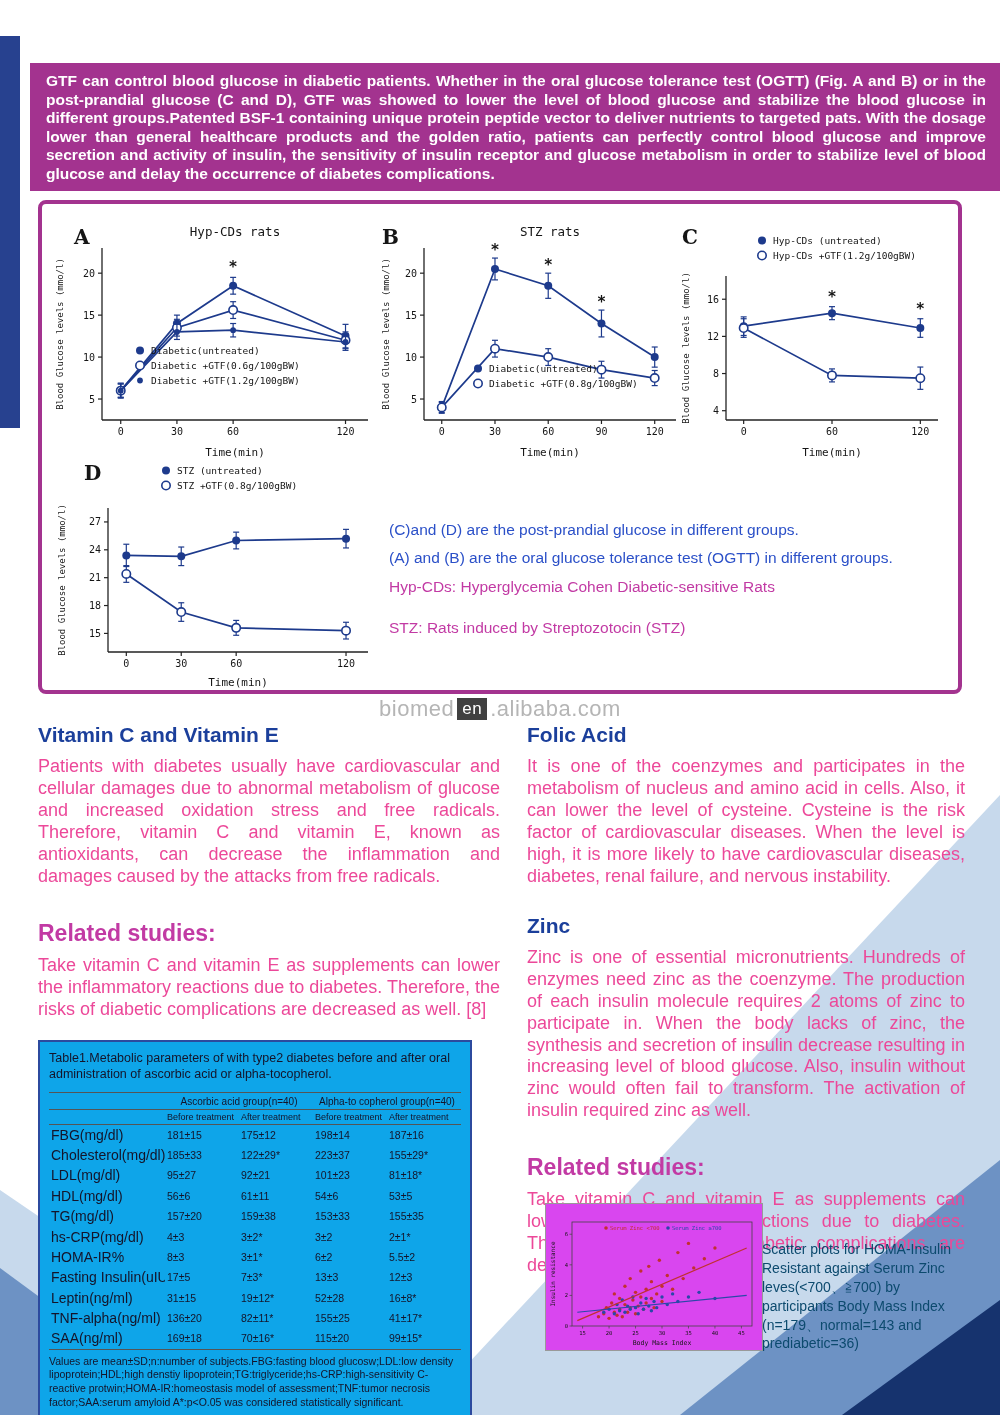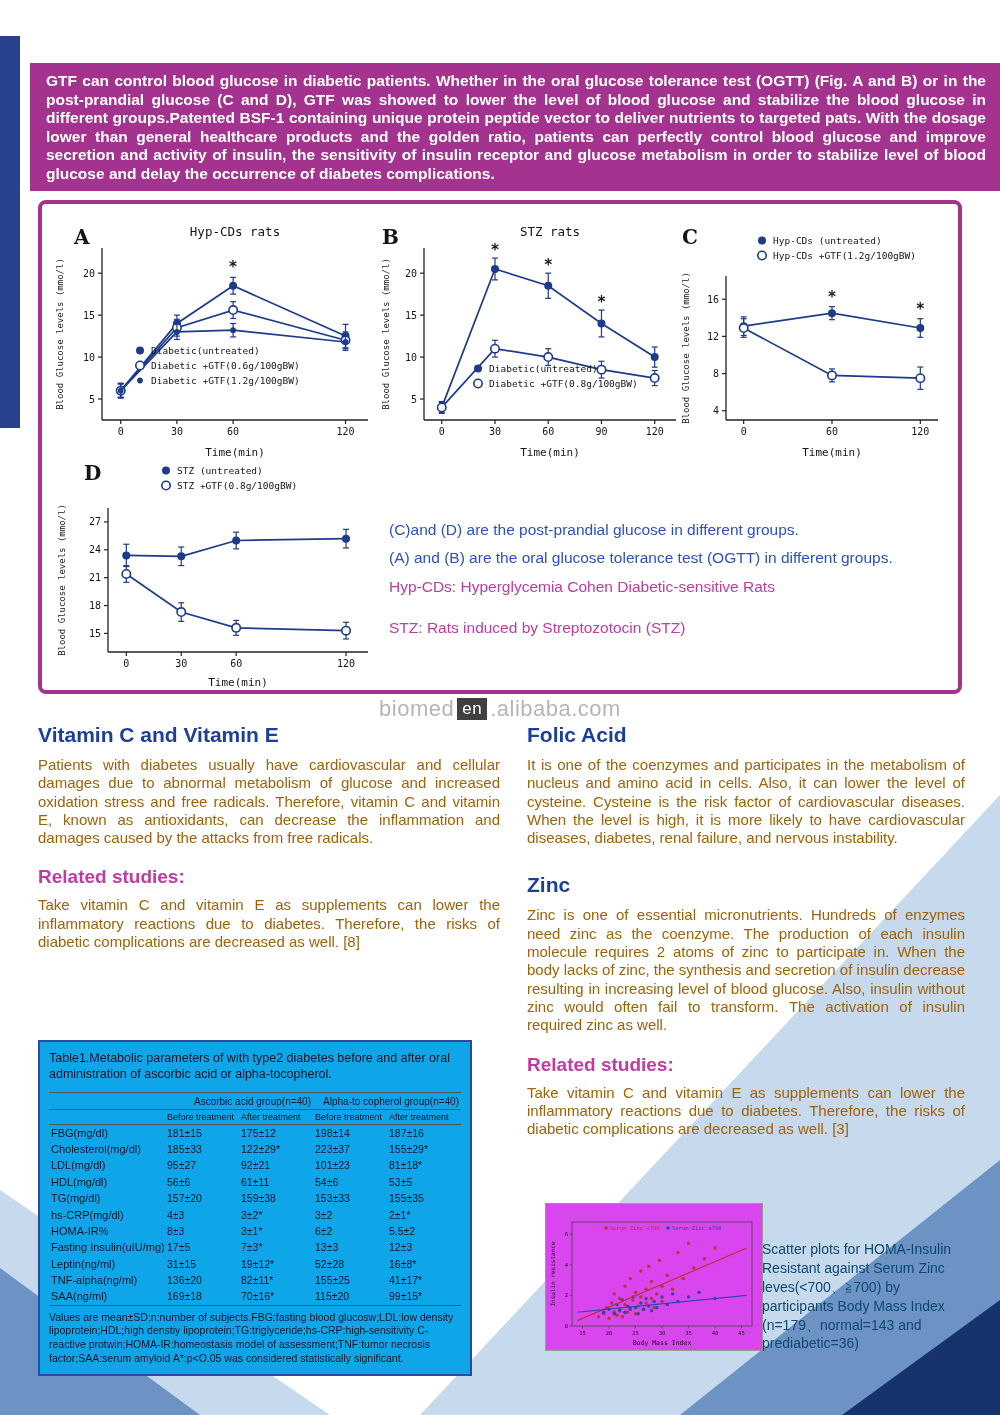--- a/index.html
+++ b/index.html
@@ -19,34 +19,34 @@
   .fig-notes{position:absolute;left:347px;top:316px;width:568px}
   .note-blue{color:var(--note-blue,#2B50C8);font-size:15.5px;line-height:1.25;margin-bottom:9px}
   .note-magenta{color:var(--related-magenta,#C23AA4);font-size:15.5px;line-height:1.25;margin-bottom:9px}
   .note-gap{margin-top:22px}
   .watermark{position:absolute;left:0;top:696px;width:100%;text-align:center;color:#b5b5b5;font-size:22px;z-index:2;letter-spacing:.5px}
   .wm-sq{display:inline-block;background:#404040;color:#fff;font-size:17px;padding:1px 5px;border-radius:0;margin:0 3px;vertical-align:2px}
   .col{position:absolute;z-index:2}
   .left-col{left:38px;top:723px;width:462px}
   .right-col{left:527px;top:723px;width:438px}
   .h-blue{color:var(--heading-blue,#1B3F9B);font-size:21px;font-weight:bold;margin:0 0 9px}
-  .h-magenta{color:var(--related-magenta,#C23AA4);font-size:19px;font-weight:600;margin:19px 0 8px}
-  .body-text{font-size:15px;line-height:1.22;text-align:justify;color:#a16207}
+  .h-magenta{color:var(--related-magenta,#C23AA4);font-size:23px;font-weight:600;margin:32px 0 8px}
+  .body-text{font-size:18px;line-height:1.22;text-align:justify;color:#ec4899}
   .mt{margin-top:26px}
   .table-box{position:absolute;left:38px;top:1040px;width:434px;background:#0ea5e9;border:2px solid var(--table-border,#2C4A9E);padding:8px 9px 9px;z-index:2}
   .tbl-title{font-size:12.5px;color:#14142a;line-height:1.3;margin-bottom:5px;padding-bottom:4px}
   #metab-table{width:100%;border-collapse:collapse;color:#14142a;table-layout:fixed}
   #metab-table th,#metab-table td{white-space:nowrap;overflow:hidden}
   #metab-table th.corner{width:116px}
-  #metab-table th.group{font-size:10px;font-weight:normal;text-align:right;border-top:1px solid #555;border-bottom:1px solid #555;padding:3px 2px 2px}
+  #metab-table th.group{font-size:10px;font-weight:normal;text-align:center;border-top:1px solid #555;border-bottom:1px solid #555;padding:3px 2px 2px}
   #metab-table th.corner{border-top:1px solid #555}
   #metab-table th.sub{font-size:9px;font-weight:normal;text-align:left;border-bottom:1px solid #555;padding:2px 2px}
   #metab-table th.sub-corner{border-bottom:1px solid #555}
   #metab-table td{font-size:10.5px;padding:2.2px 2px}
-  #metab-table td.lab{font-size:11px}
+  #metab-table td.lab{font-size:14px}
   #metab-table tbody tr:last-child td{border-bottom:1px solid #555}
   .tbl-foot{font-size:10.5px;line-height:1.3;margin-top:5px;color:#14142a}
   .scatter-box{position:absolute;left:545px;top:1203px;background:#d946ef;border:1px solid #999;padding:2px;z-index:2;line-height:0}
   .scatter-caption{position:absolute;left:762px;top:1240px;width:208px;font-size:14px;line-height:1.35;color:#0c4a6e;z-index:2}
 </style>
 </head>
 <body>
 
 <svg class="bg" width="1000" height="1415" viewBox="0 0 1000 1415">
   <polygon points="1000,795 1000,1415 420,1415" fill="#C7D9EC"></polygon>

